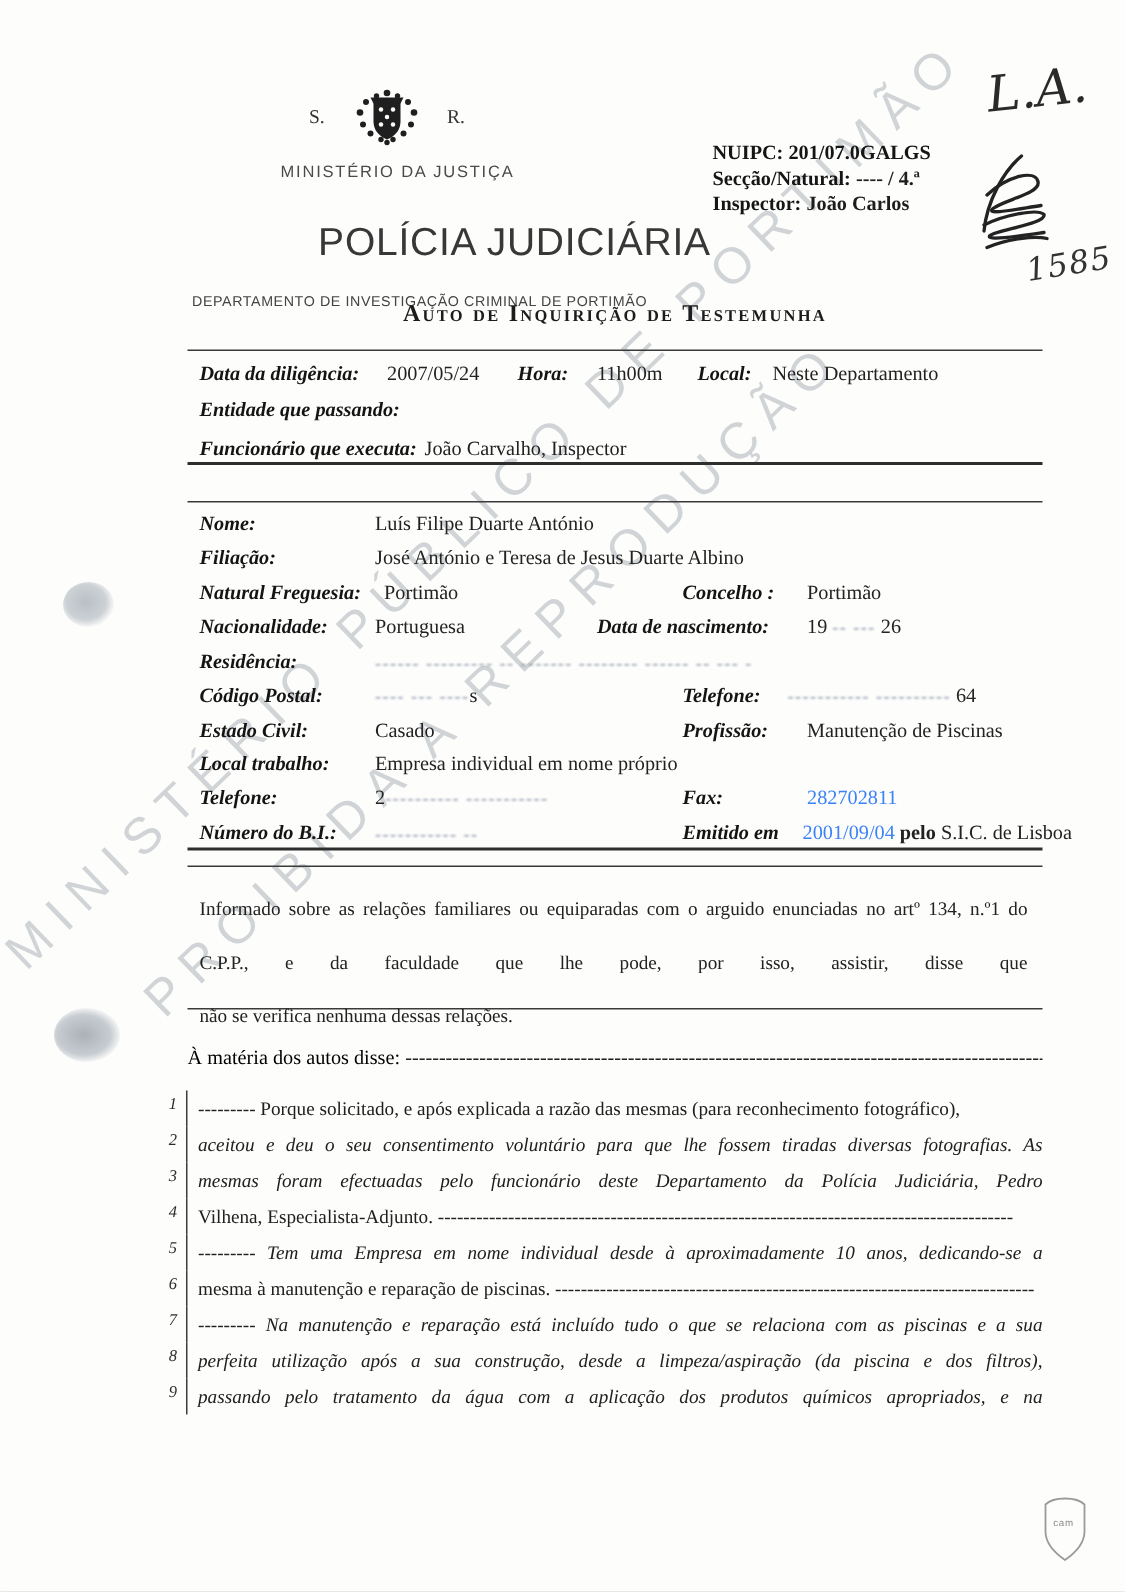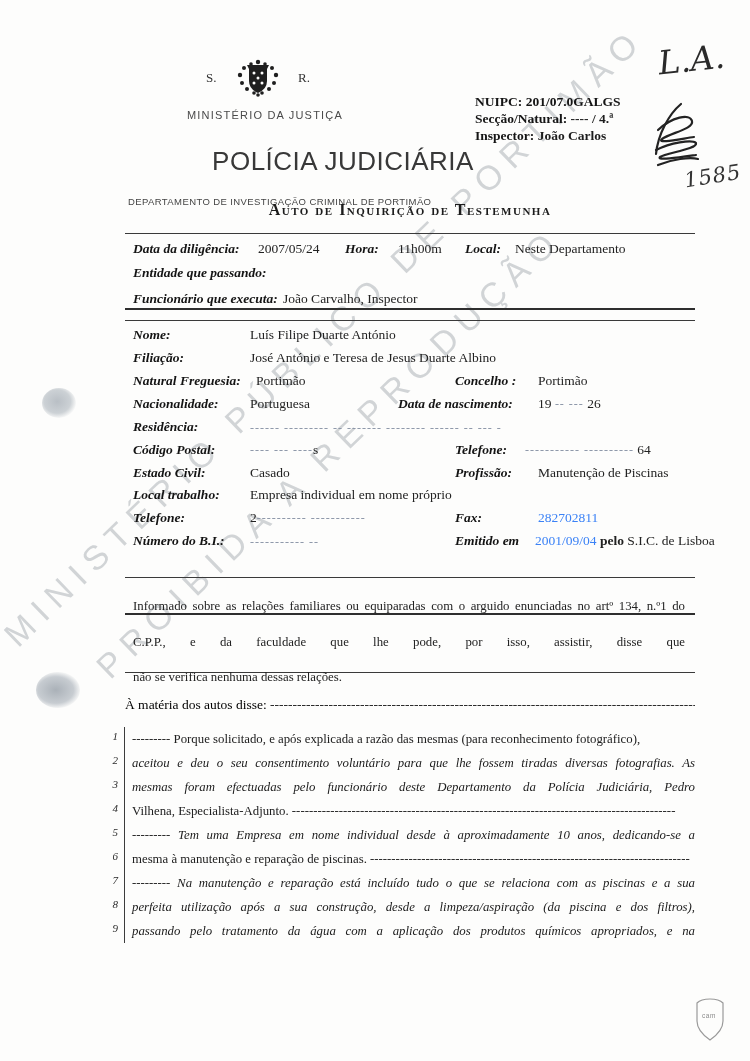--- a/index.html
+++ b/index.html
@@ -43,21 +43,21 @@
   .hw-sig{position:absolute;left:645px;top:98px;}
   .hw-page{position:absolute;left:684px;top:164px;font-family:"DejaVu Serif",serif;
     font-style:italic;font-size:21px;color:#333;transform:rotate(-9deg);letter-spacing:1px;}
   
   .doc-title{position:absolute;left:125px;top:201px;width:570px;text-align:center;
     font-size:16px;font-weight:bold;font-variant:small-caps;letter-spacing:1.5px;color:#1c1c1c;}
   
   .box{position:absolute;left:125px;width:570px;box-sizing:border-box;font-size:13.5px;}
   .box .lbl{font-weight:bold;color:#141414;font-style:italic;}
   .box1{top:233px;height:77px;border-top:1px solid #3a3a3a;border-bottom:2px solid #2e2e2e;}
-  .box2{top:320px;height:295px;border-top:1px solid #3a3a3a;border-bottom:2px solid #2e2e2e;}
+  .box2{top:334px;height:233px;border-top:1px solid #3a3a3a;border-bottom:2px solid #2e2e2e;}
   .fld{position:absolute;white-space:nowrap;}
   .redacted{color:#8893a5;filter:blur(0.7px);letter-spacing:1px;font-size:12px;}
   .faded{color:#3b82f6;filter:blur(0.4px);}
   
   .box3{top:577px;height:96px;border-top:1px solid #3a3a3a;border-bottom:1px solid #3a3a3a;
     padding:5px 10px 0 8px;font-size:12.8px;line-height:23.6px;}
   .n-line{height:23.6px;overflow:hidden;margin-top:12px;}
   .n-line.j{text-align:justify;text-align-last:justify;}
   
   .materia{position:absolute;left:125px;top:697px;width:570px;white-space:nowrap;

